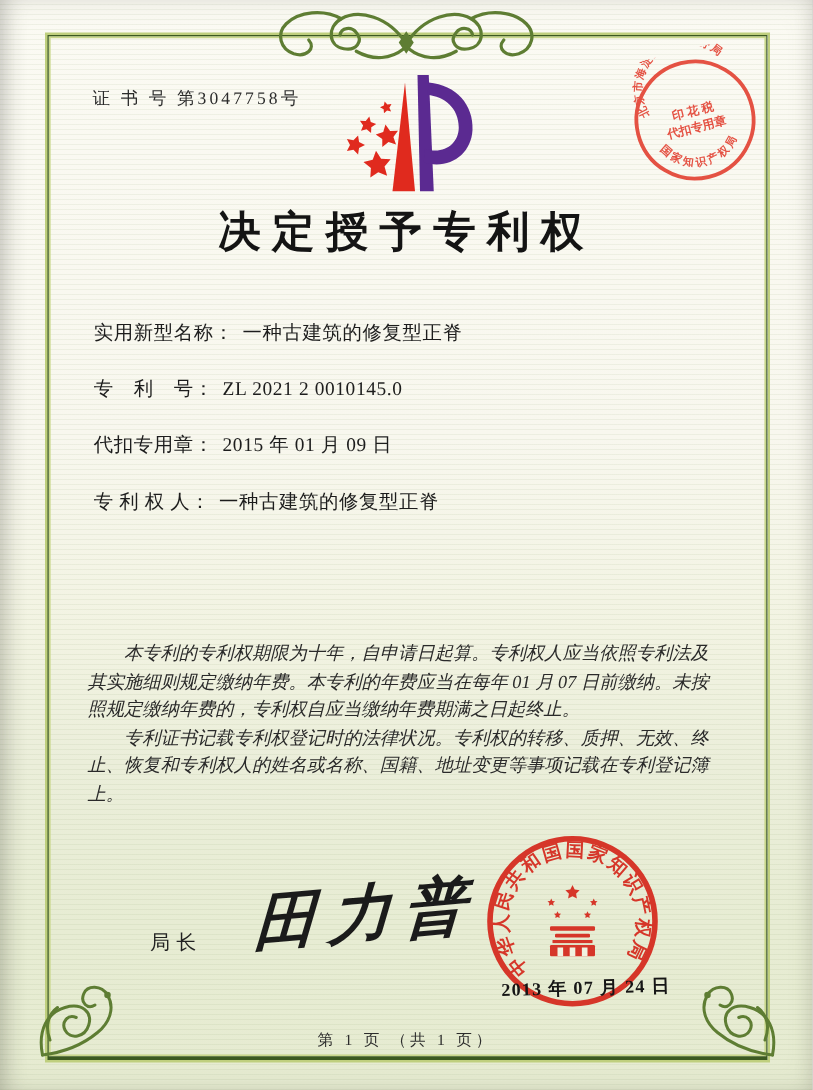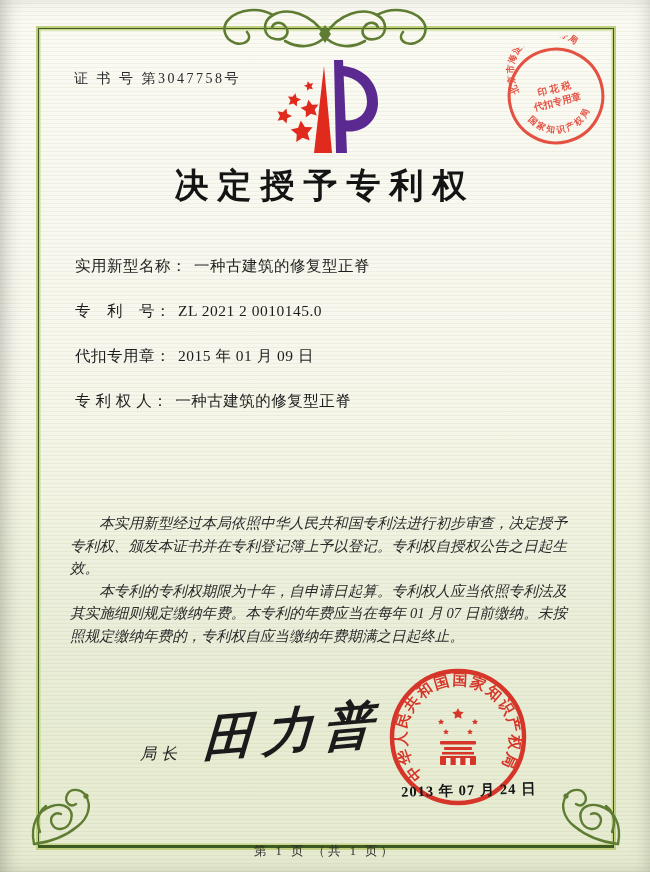--- a/index.html
+++ b/index.html
@@ -22,27 +22,27 @@
   .logo{position:absolute;left:263px;top:56px;}
   .tax-stamp{position:absolute;left:500px;top:40px;transform:rotate(-14deg);opacity:.88;}
   .seal{position:absolute;left:383px;top:662px;opacity:.93;}
   .fields{position:absolute;left:75px;top:256px;width:470px;}
   .field-row{height:45px;font-size:15.5px;color:#1d1d1d;letter-spacing:.5px;white-space:nowrap;}
   .flabel{display:inline-block;}
   .fvalue{margin-left:7px;}
   .body-text{position:absolute;left:70px;top:512px;width:497px;font-size:14.6px;line-height:22.6px;
     color:#2a2a2a;text-align:justify;font-style:italic;}
   .body-text p{margin:0;text-indent:2em;}
-  .signer{position:absolute;left:140px;top:744px;font-size:16px;letter-spacing:5px;color:#222;font-style:italic;}
+  .signer{position:absolute;left:120px;top:744px;font-size:16px;letter-spacing:5px;color:#222;}
   .signature{position:absolute;left:203px;top:698px;font-size:50px;font-weight:700;color:#1b1b1b;
     letter-spacing:10px;transform:rotate(-5deg) skewX(-8deg);font-style:italic;}
   .seal-date{position:absolute;left:401px;top:781px;font-size:14.5px;font-weight:700;color:#161616;
     letter-spacing:1px;transform:rotate(-1.5deg);white-space:nowrap;}
   .footer{position:absolute;left:0;top:824px;width:100%;text-align:center;font-size:12.5px;
-    letter-spacing:3px;color:#2c2c2c;margin-top:19px;}
+    letter-spacing:3px;color:#2c2c2c;}
   .top-ornament{position:absolute;left:215px;top:5px;}
   .corner{position:absolute;top:778px;}
   .corner-left{left:26px;}
   .corner-right{left:546px;transform:scaleX(-1);}
 </style>
 </head>
 <body>
 
 <div class="page">
 
@@ -123,22 +123,22 @@
     </div>
     <div class="field-row">
       <span class="flabel">代扣专用章：</span><span class="fvalue">2015 年 01 月 09 日</span>
     </div>
     <div class="field-row">
       <span class="flabel">专 利 权 人：</span><span class="fvalue">一种古建筑的修复型正脊</span>
     </div>
   </div>
 
   <div class="body-text">
-    <p>本实用新型经过本局依照中华人民共和国专利法进行初步审查，决定授予专利权、颁发本证书并在专利登记簿上予以登记。专利权自授权公告之日起生效。</p>
     <p>本专利的专利权期限为十年，自申请日起算。专利权人应当依照专利法及其实施细则规定缴纳年费。本专利的年费应当在每年 01 月 07 日前缴纳。未按照规定缴纳年费的，专利权自应当缴纳年费期满之日起终止。</p>
+    <p>专利证书记载专利权登记时的法律状况。专利权的转移、质押、无效、终止、恢复和专利权人的姓名或名称、国籍、地址变更等事项记载在专利登记簿上。</p>
   </div>
 
   <div class="signer">局长</div>
   <div class="signature">田力普</div>
 
   <svg class="seal" width="150" height="150" viewBox="0 0 150 150">
     <defs>
       <path id="sealArc" d="M41.6,114.8 A52,52 0 1 1 108.4,114.8"></path>
     </defs>
     <circle cx="75" cy="75" r="66" fill="none" stroke="#d5291d" stroke-width="4.5"></circle>

